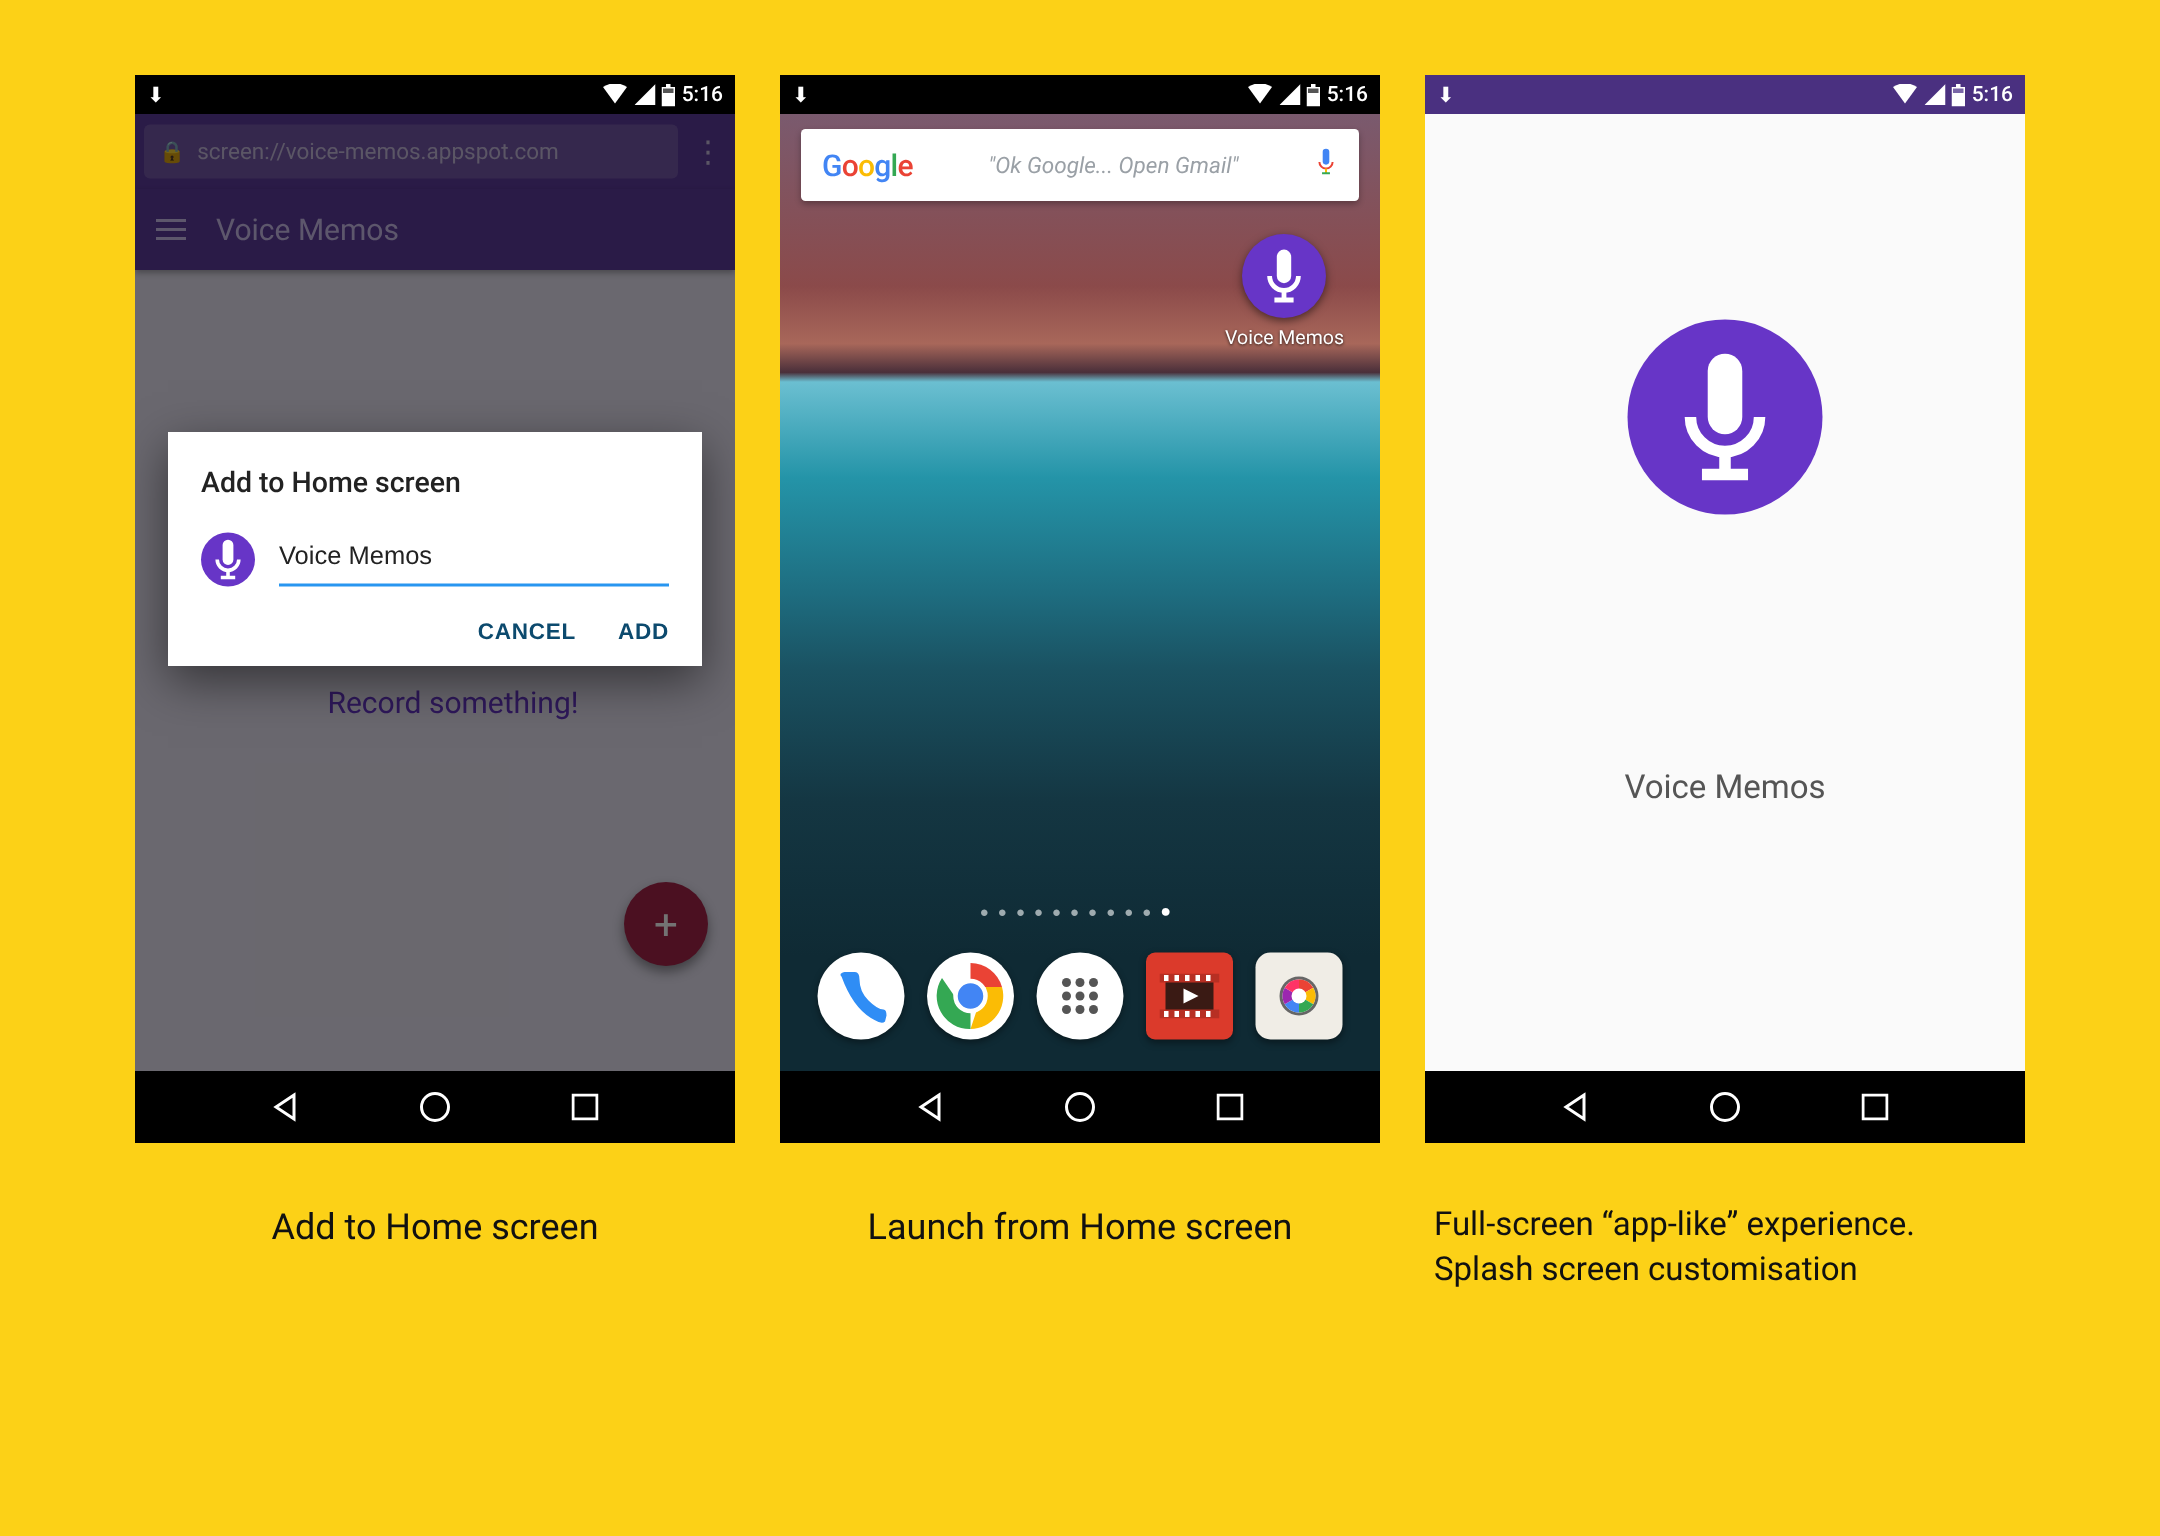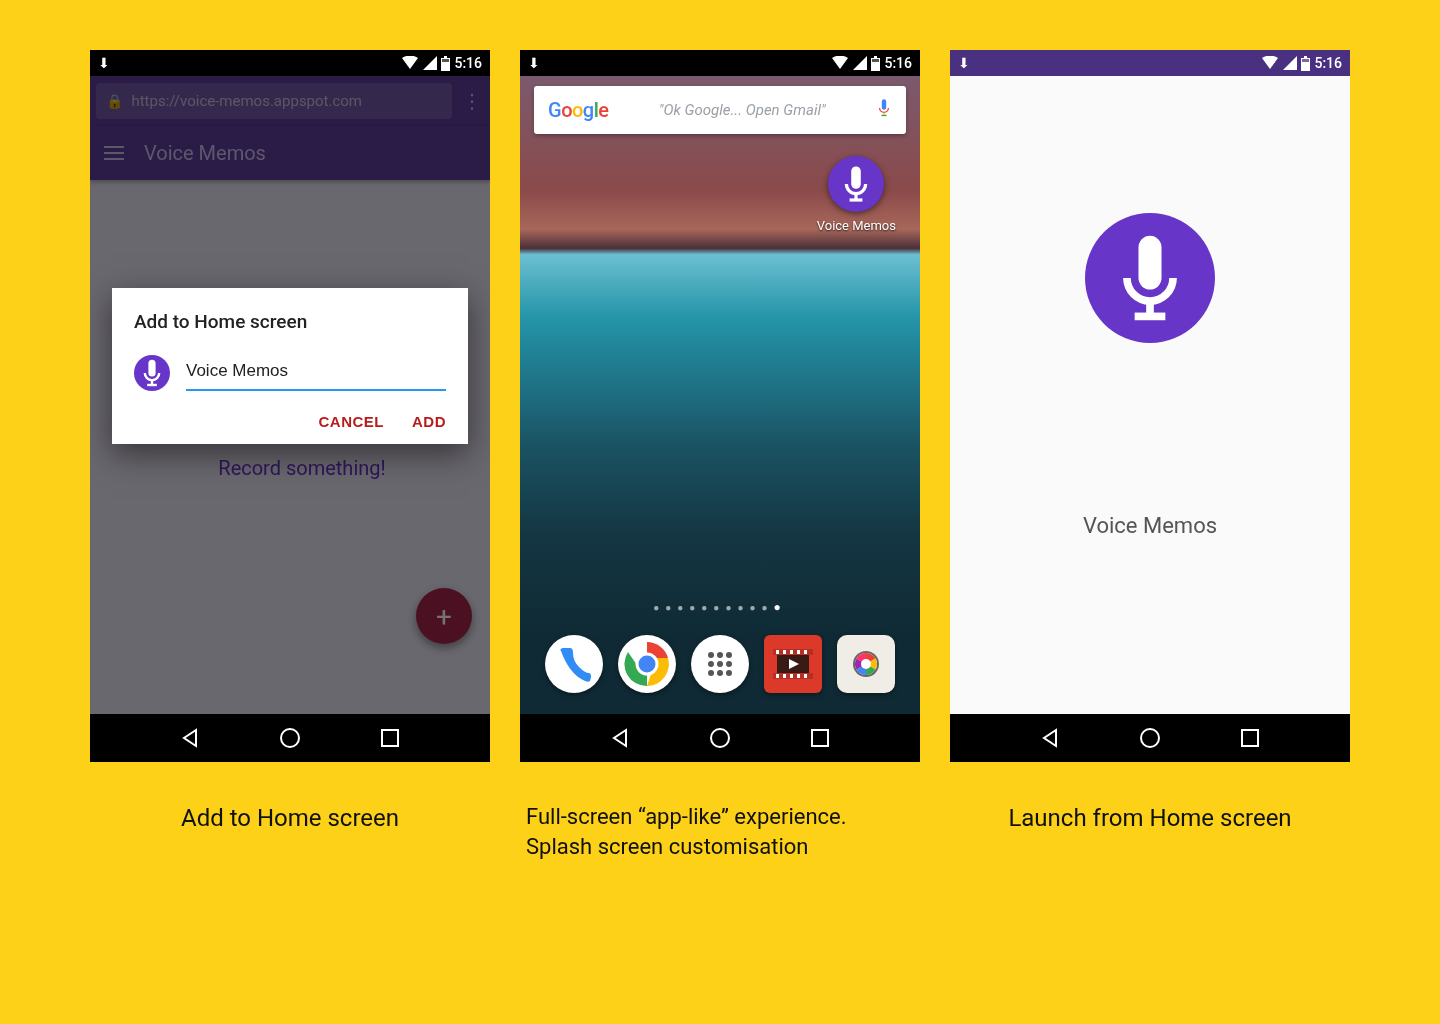--- a/index.html
+++ b/index.html
@@ -92,21 +92,21 @@
   .dlg-icon {
     width:36px; height:36px; border-radius:50%; background:#6735c7;
     display:flex; align-items:center; justify-content:center;
   }
   .dlg-input {
     flex:1; border:none; border-bottom:2px solid #2896f0;
     font-size:17px; padding:6px 0 8px; outline:none; color:#222;
   }
   .dlg-actions { display:flex; justify-content:flex-end; gap:28px; margin-top:22px; }
   .dlg-actions button {
-    border:none; background:none; color:#b91c1c; font-weight:600;
+    border:none; background:none; color:#0c4a6e; font-weight:600;
     font-size:15px; letter-spacing:0.5px; cursor:pointer;
   }
 
   
   .p2-wall {
     position:absolute; inset:0;
     background: linear-gradient(to bottom,
       #7a5a6e 0%, #8b4a4a 18%, #a8675a 24%, #4a2f3a 27%,
       #6bbfd1 28%, #2494a8 38%, #1e6d80 50%, #1a5262 58%,
       #143642 72%, #0f2a34 88%);
@@ -201,21 +201,21 @@
             </svg>
           </span>
         <span>5:16</span>
       </div>
     </div>
     <div class="phone-body">
       <div class="p1-underlay">
         <div class="url-bar">
           <div class="url-pill">
             <span class="lock">🔒</span>
-            <span>https://voice-memos.appspot.com</span>
+            <span>screen://voice-memos.appspot.com</span>
           </div>
           <div class="more-dots">⋮</div>
         </div>
         <div class="app-bar">
           <div class="hamburger">
               <div></div>
               <div></div>
               <div></div>
             </div>
           <span>Voice Memos</span>
@@ -452,15 +452,15 @@
             <rect x="1" y="1" width="16" height="16" fill="none" stroke="#fff" stroke-width="2"></rect>
           </svg>
         </div>
     </div>
   </div>
 
 </div>
 
 <div class="captions-row">
   <div class="caption center">Add to Home screen</div>
+  <div class="caption center">Launch from Home screen</div>
   <div class="caption small">Full-screen “app-like” experience. Splash screen customisation</div>
-  <div class="caption center">Launch from Home screen</div>
 </div>
 
 </body></html>

